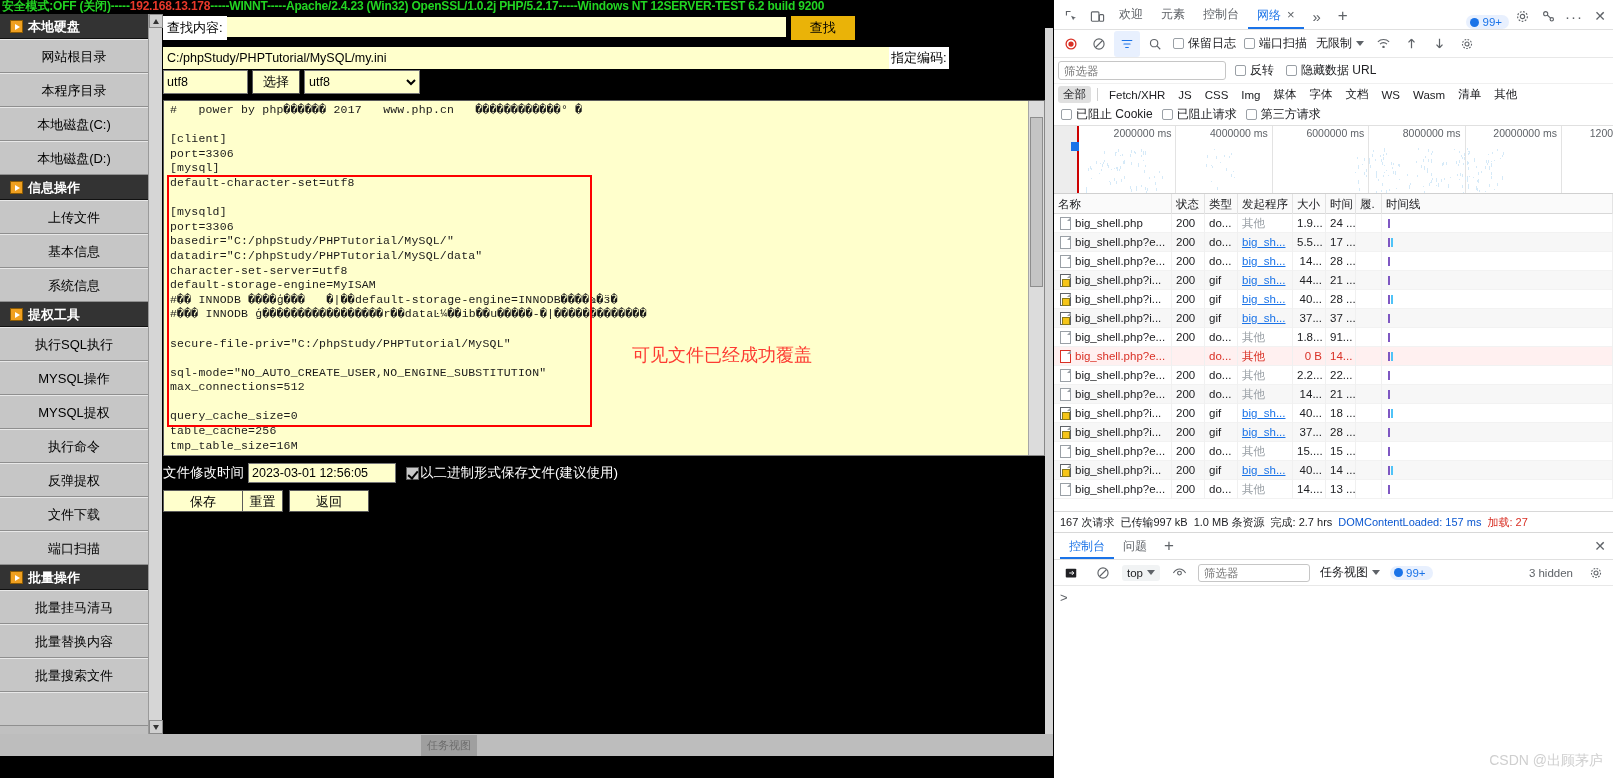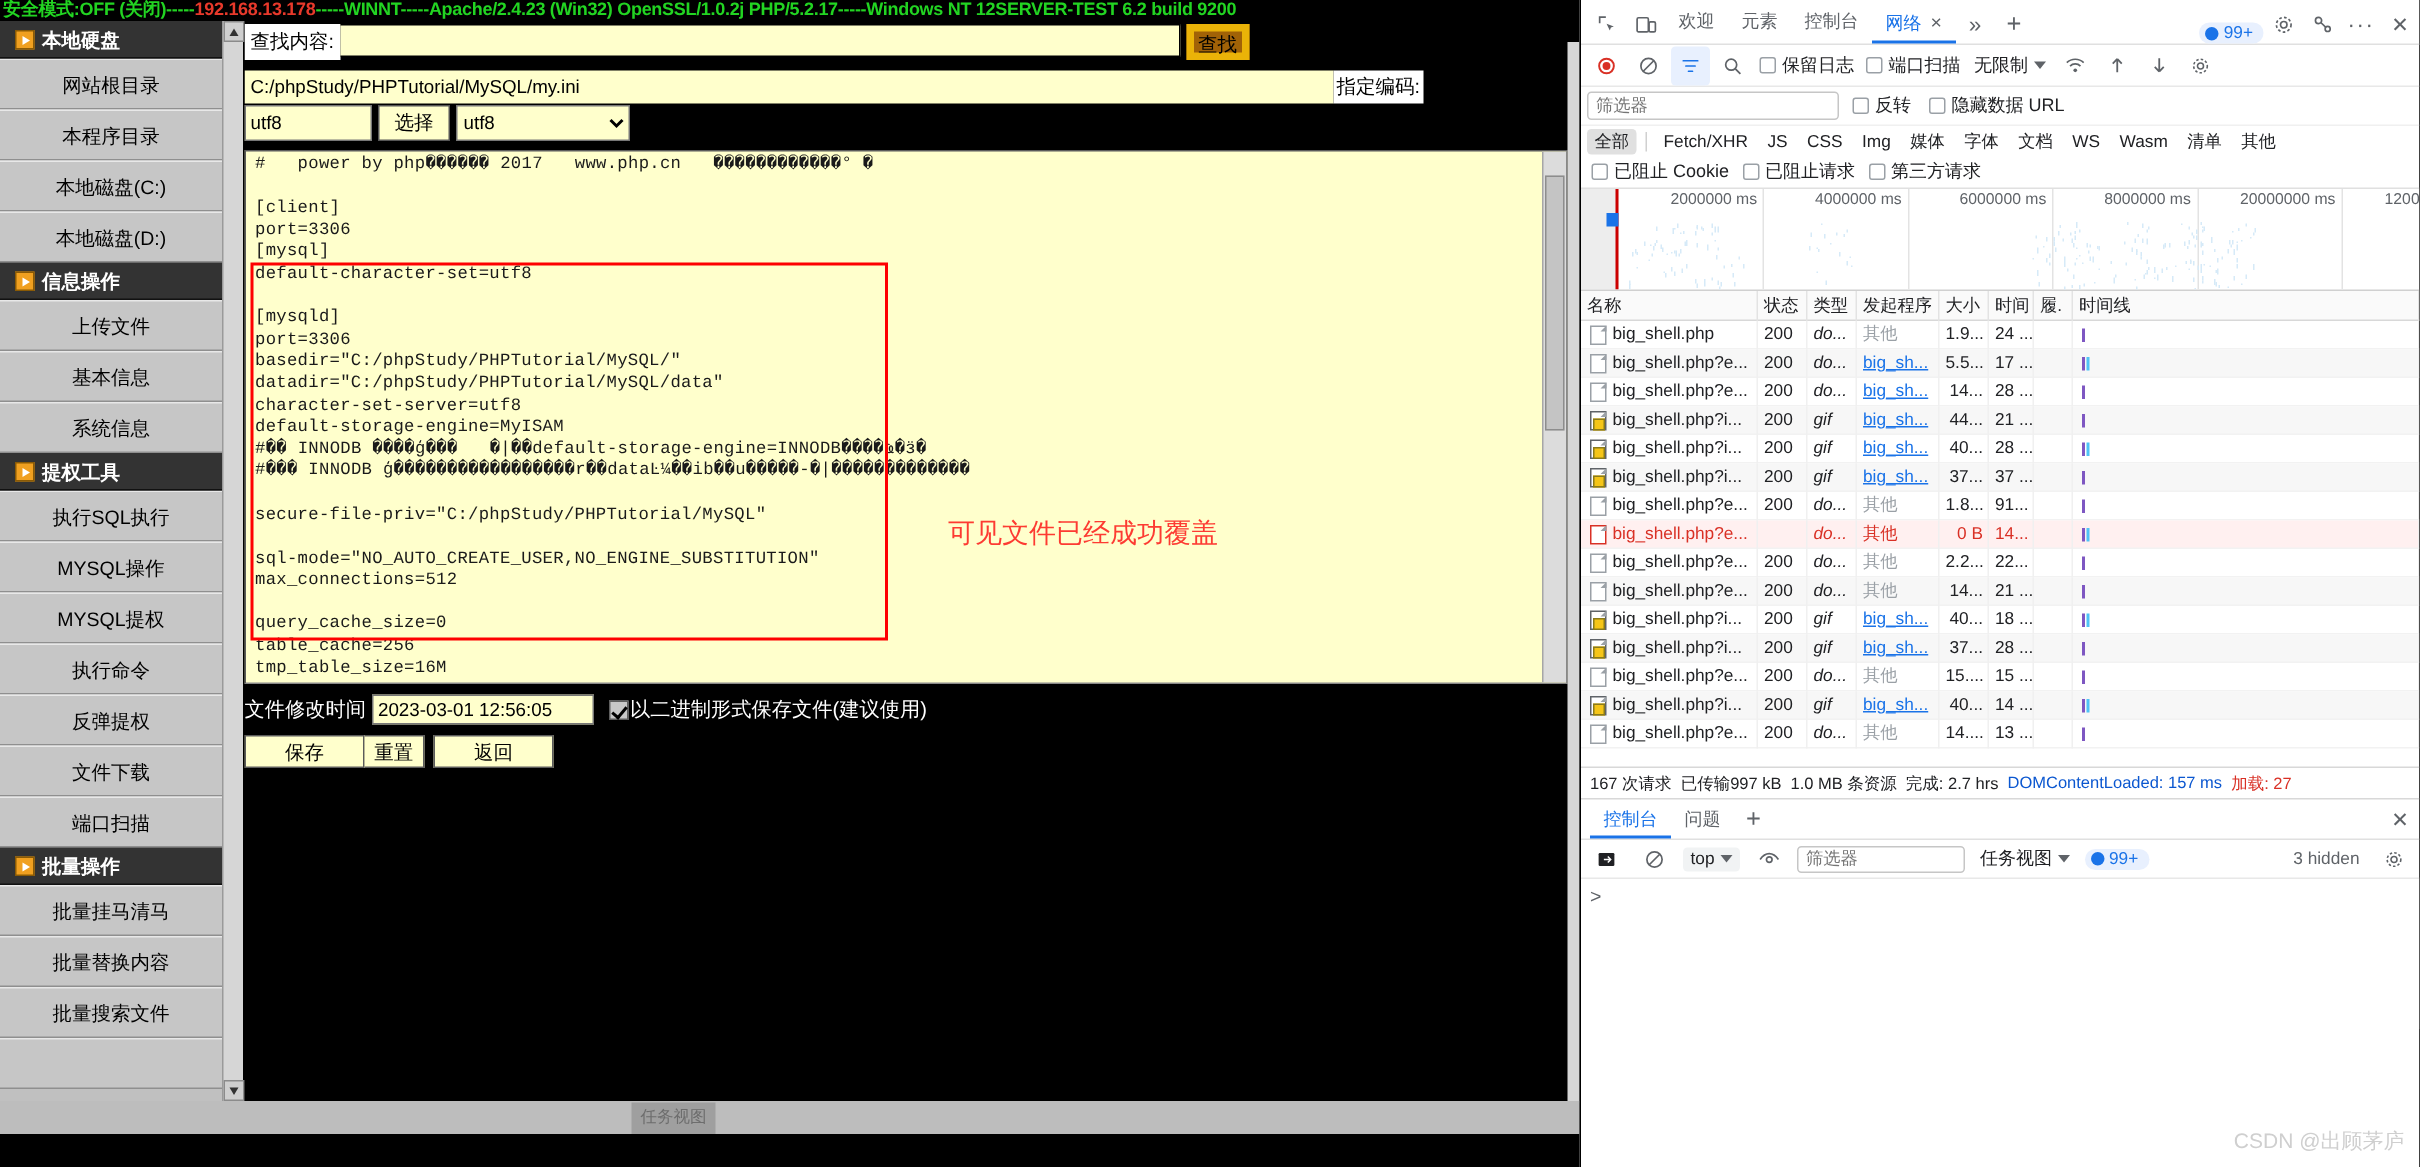--- a/index.html
+++ b/index.html
@@ -87,22 +87,22 @@
     background: #ffffff; color: #000; font-size: 13px;
     padding: 2px 4px 0 4px; line-height: 20px; white-space: nowrap;
   }
   .inp {
     background: #ffffcc; border: 1px solid #000; font-size: 12px;
     color: #000; padding: 1px 3px; font-family: "Liberation Sans", sans-serif;
     outline: none;
   }
   #find-input { width: 560px; height: 22px; border-left: 0; }
   .btn-find {
-    background: #a16207; border: 5px solid #eab308; font-size: 13px;
-    padding: 0 3px; margin-left: 4px; cursor: pointer;
+    background: #eab308; border: 1px solid #eab308; font-size: 13px;
+    padding: 0 18px; margin-left: 4px; cursor: pointer;
   }
   .path-row {
     display: flex; height: 22px; margin-top: 7px; align-items: stretch;
   }
   #path-input {
     width: 726px; height: 22px; background: #ffffcc; border: 0;
     font-size: 12.5px; padding-left: 4px;
   }
   .enc-label {
     background: #ffffff; color: #000; font-size: 13px; line-height: 22px;
@@ -327,21 +327,21 @@
   .nrow {
     display: flex; height: 19px; align-items: center;
     font-size: 11.5px; border-bottom: 1px solid #f2f2f2;
   }
   .nrow.alt { background: #f7f7f7; }
   .nrow.err { background: #fff0f0; color: #d93025; }
   .nrow.err .cell-init, .nrow.err .cell-name { color: #d93025; }
   .cell { padding-left: 4px; border-right: 1px solid #f0f0f0; height: 19px; line-height: 19px; overflow: hidden; white-space: nowrap; }
   .cell-name { width: 118px; display: flex; align-items: center; gap: 4px; padding-left: 6px; }
   .cell-status { width: 33px; }
-  .cell-type { width: 33px; font-style: italic; }
+  .cell-type { width: 33px; }
   .cell-init { width: 55px; color: #1a73e8; text-decoration: underline; }
   .cell-init.plain { color: #9aa0a6; text-decoration: none; }
   .cell-size { width: 33px; text-align: right; padding-right: 3px; }
   .cell-time { width: 30px; }
   .cell-wf { width: 26px; }
   .cell-tl { flex: 1; position: relative; }
   .tl-bar { position: absolute; top: 5px; width: 2px; height: 9px; background: #7e57c2; }
   .tl-bar2 { position: absolute; top: 5px; width: 2px; height: 9px; background: #4fc3f7; }
   .fico {
     width: 11px; height: 13px; background: #fff; border: 1px solid #9aa0a6;

